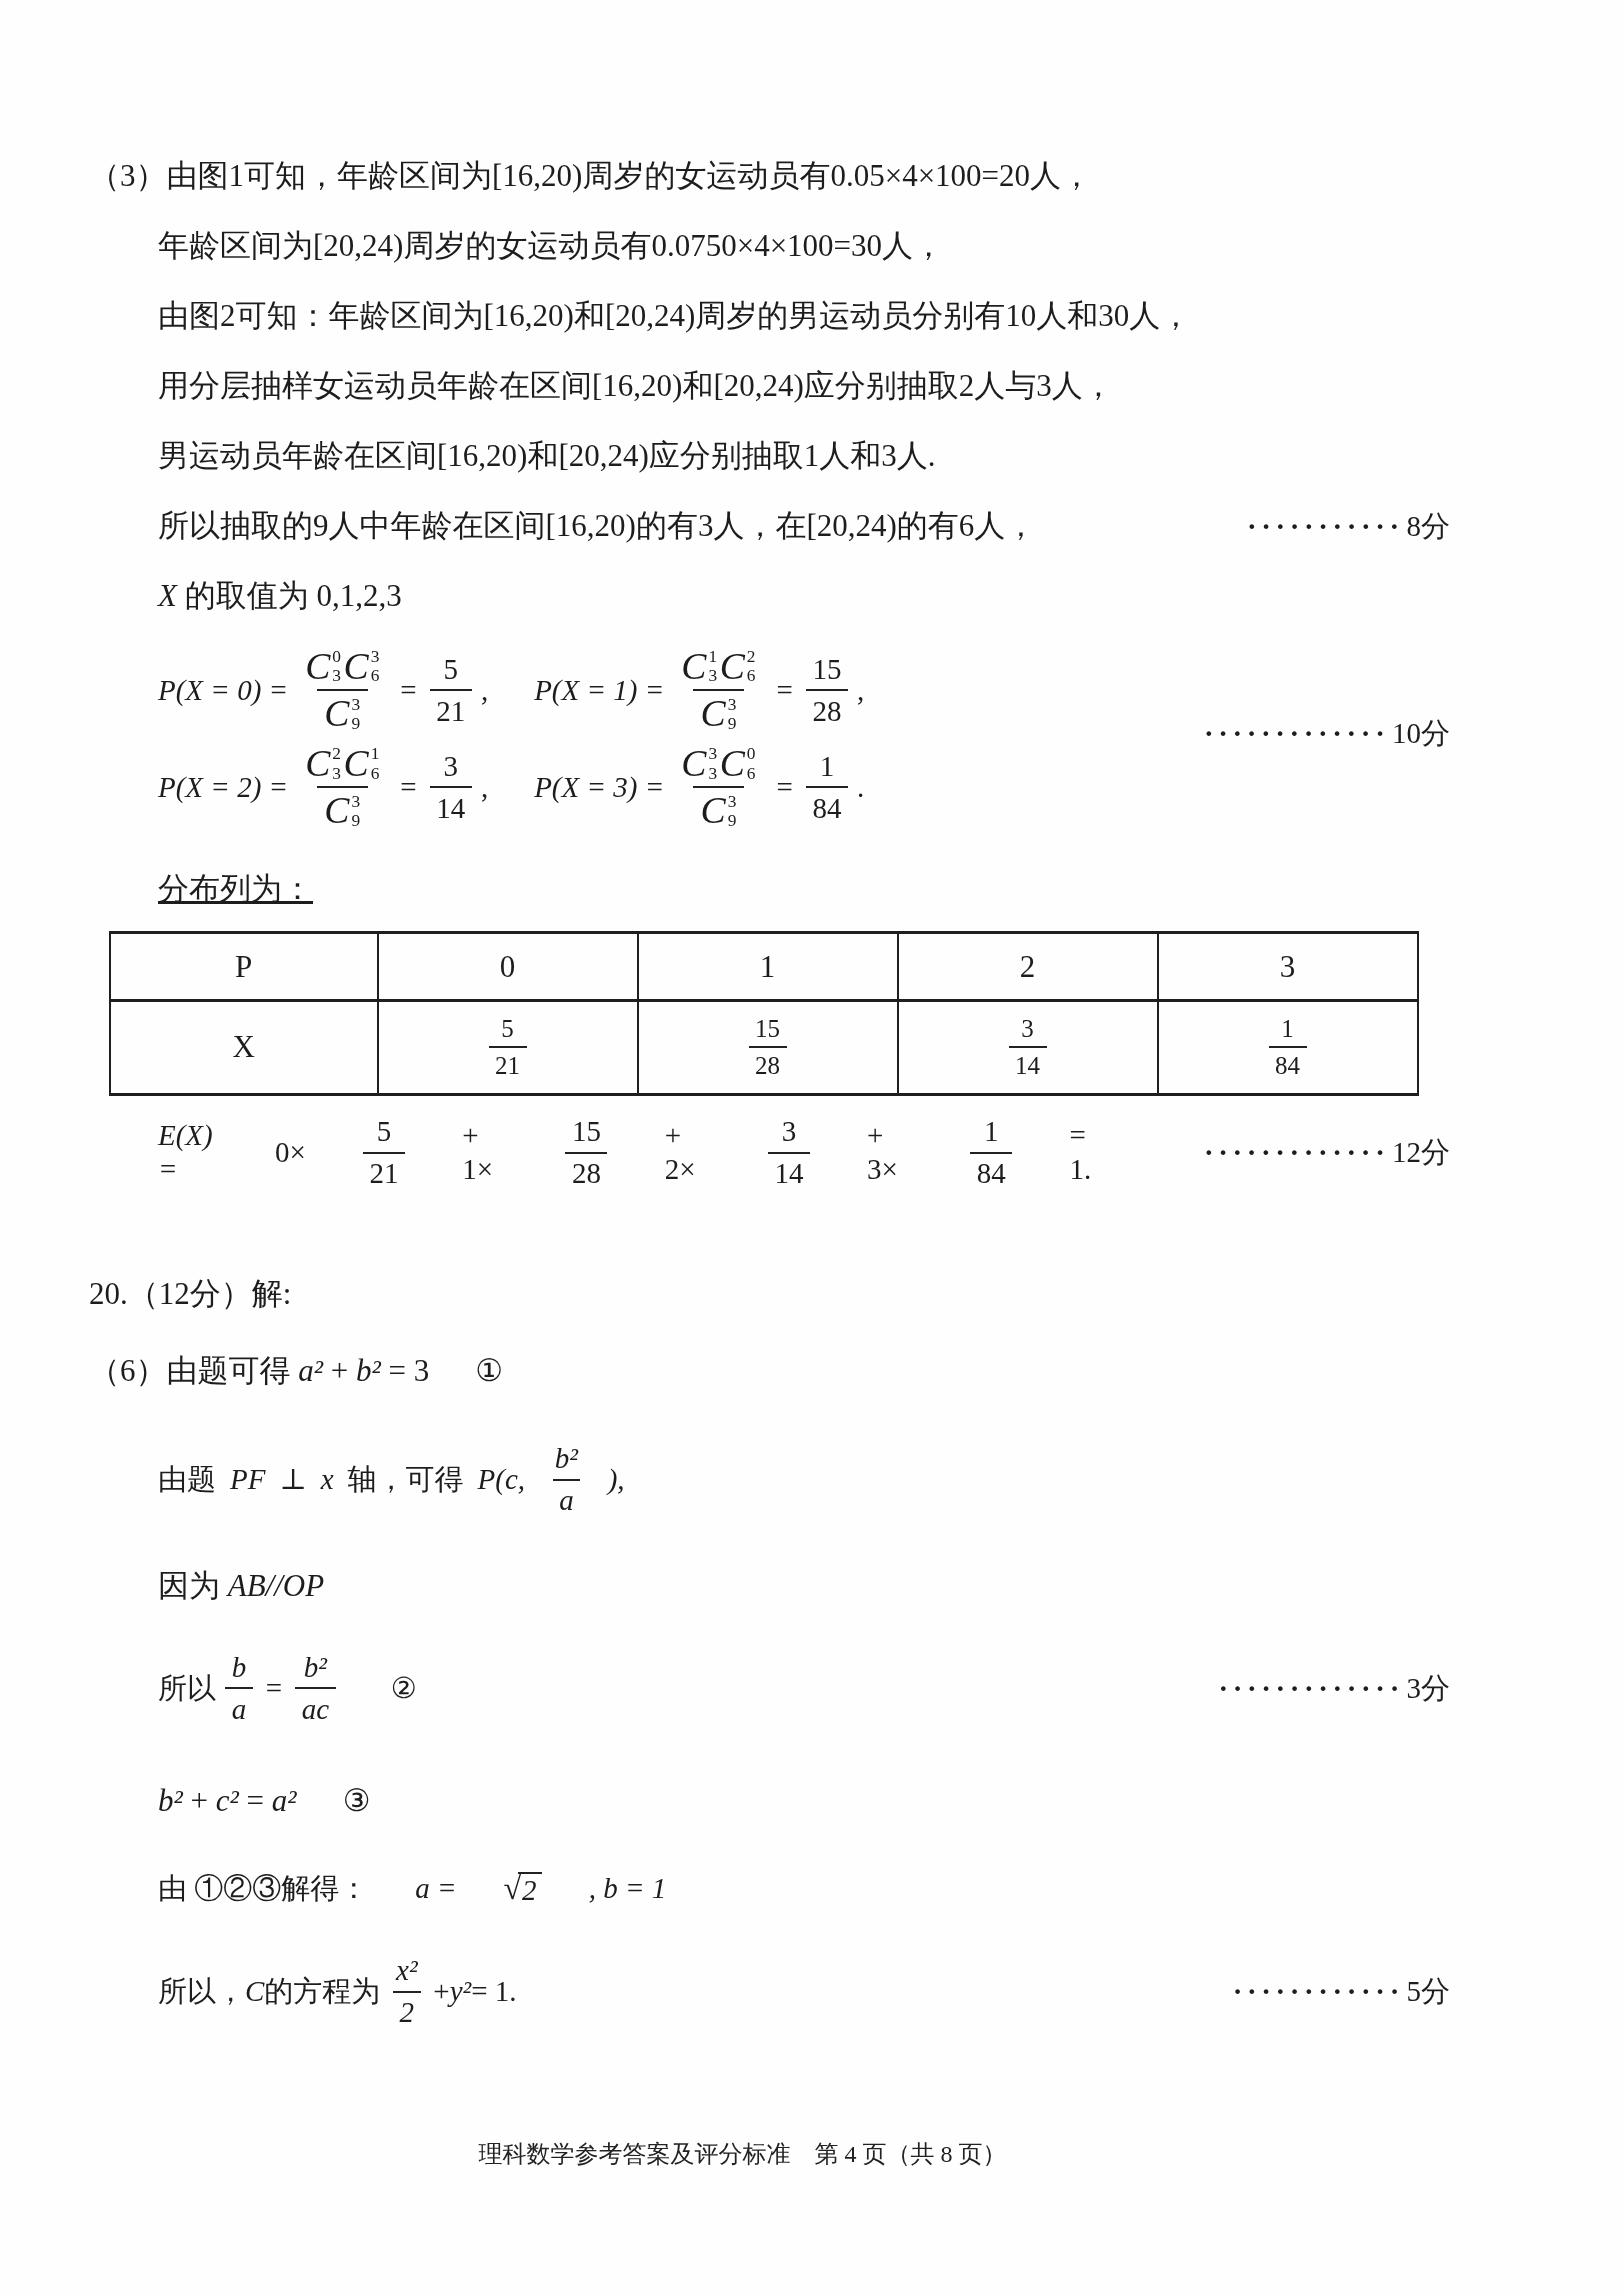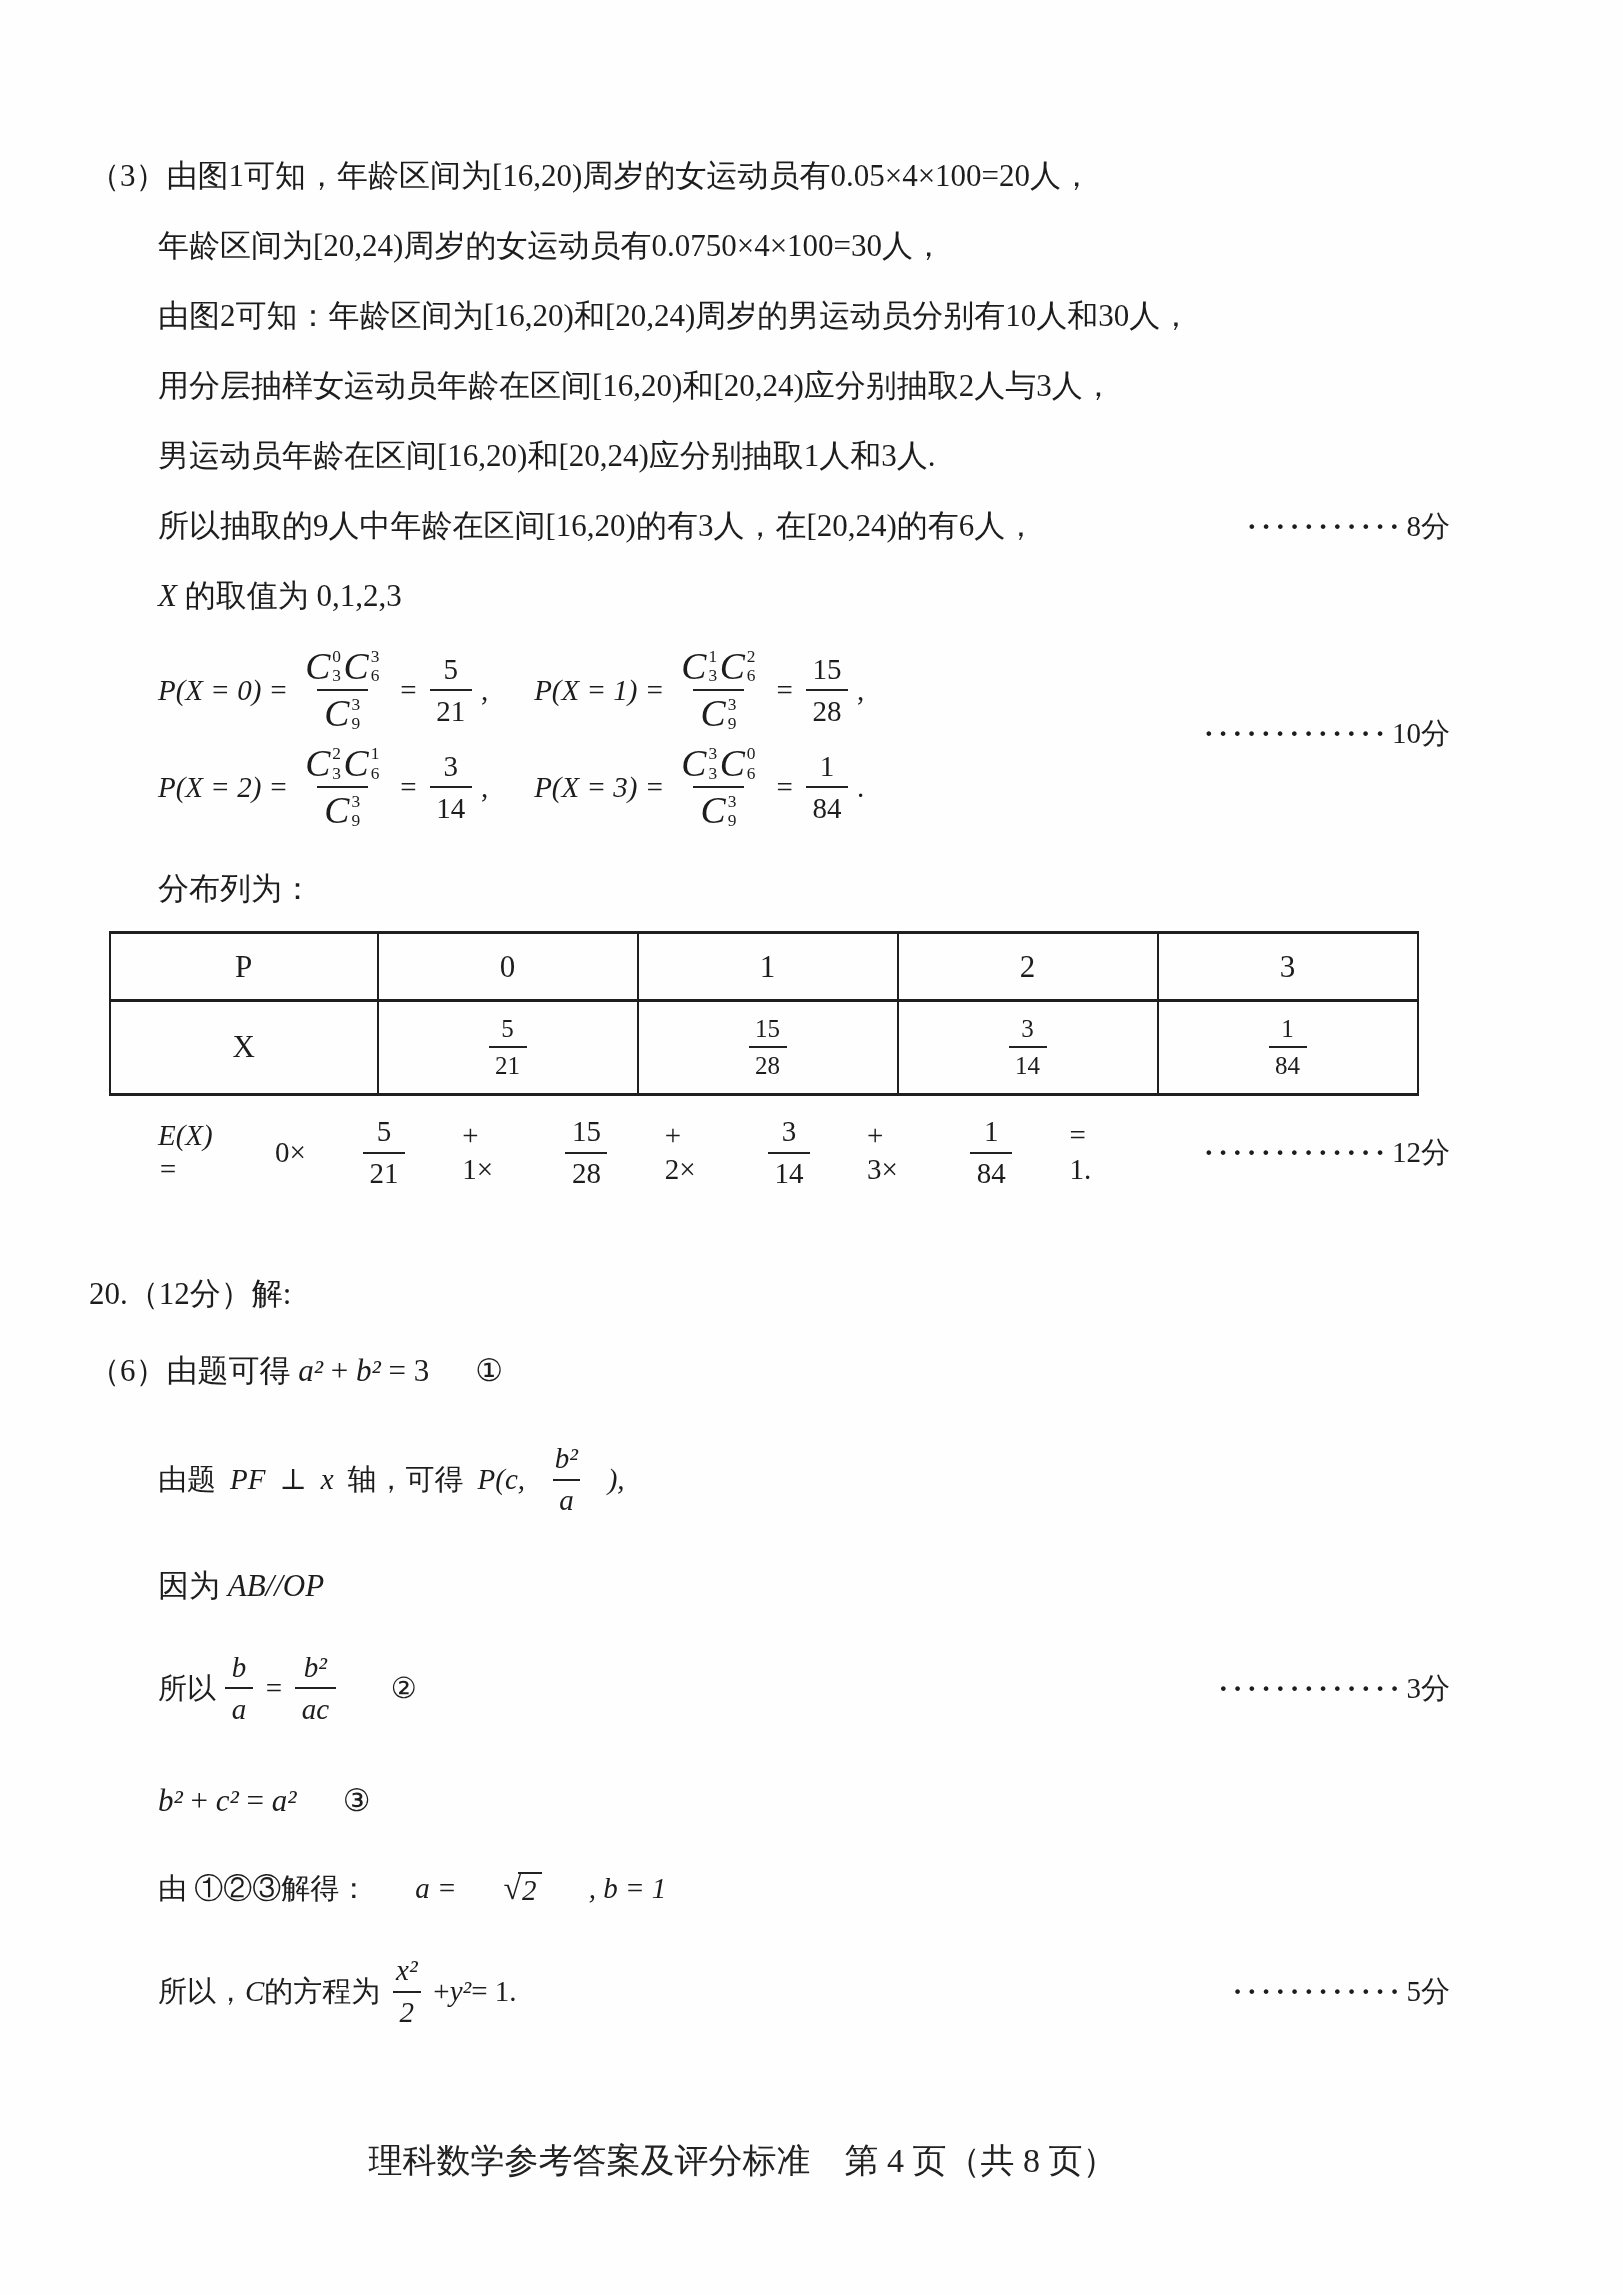--- a/index.html
+++ b/index.html
@@ -61,24 +61,24 @@
   .s2{margin:52px 0 0 69px;gap:14px;}
   .s3{margin:49px 0 0 69px;}
   .s4{margin:46px 0 0 69px;}
   .s5{margin:56px 0 0 69px;}
   .s6{margin:52px 0 0 69px;gap:47px;}
   .s7{margin:49px 0 0 69px;}
   .probwrap{margin:27.5px 0 0 69px;}
   .row2{margin-top:10.5px;}
   .score.low{align-self:flex-end;transform:translateY(17px);}
   .exrow{margin:19.6px 0 0 69px;gap:48px;}
-  .distlab{margin:39px 0 0 69px;}
+  .distlab{margin:39px 0 0 69px;text-decoration:underline;}
   .footer{
     position:absolute;left:0;top:2138px;width:1485px;
-    text-align:center;font-size:34px;color:#222;
+    text-align:center;font-size:24px;color:#222;
   }
 </style>
 </head>
 <body>
 
 <div class="page">
 
   <p class="txt p3line">（3）由图1可知，年龄区间为[16,20)周岁的女运动员有0.05×4×100=20人，</p>
   <p class="txt p3line ind">年龄区间为[20,24)周岁的女运动员有0.0750×4×100=30人，</p>
   <p class="txt p3line ind">由图2可知：年龄区间为[16,20)和[20,24)周岁的男运动员分别有10人和30人，</p>

